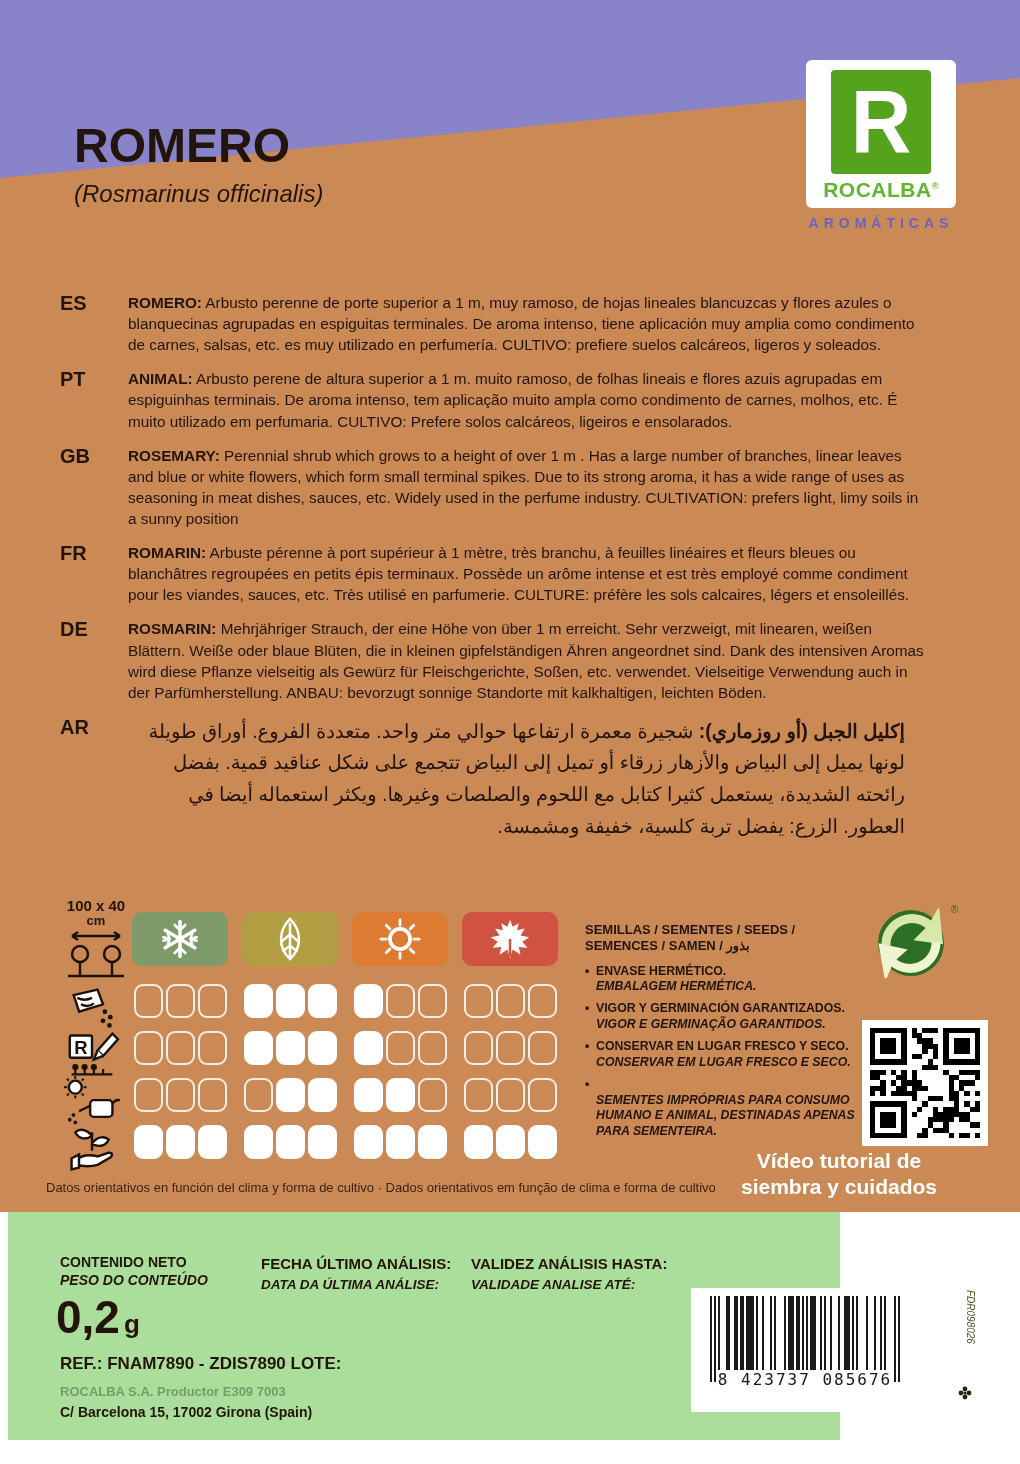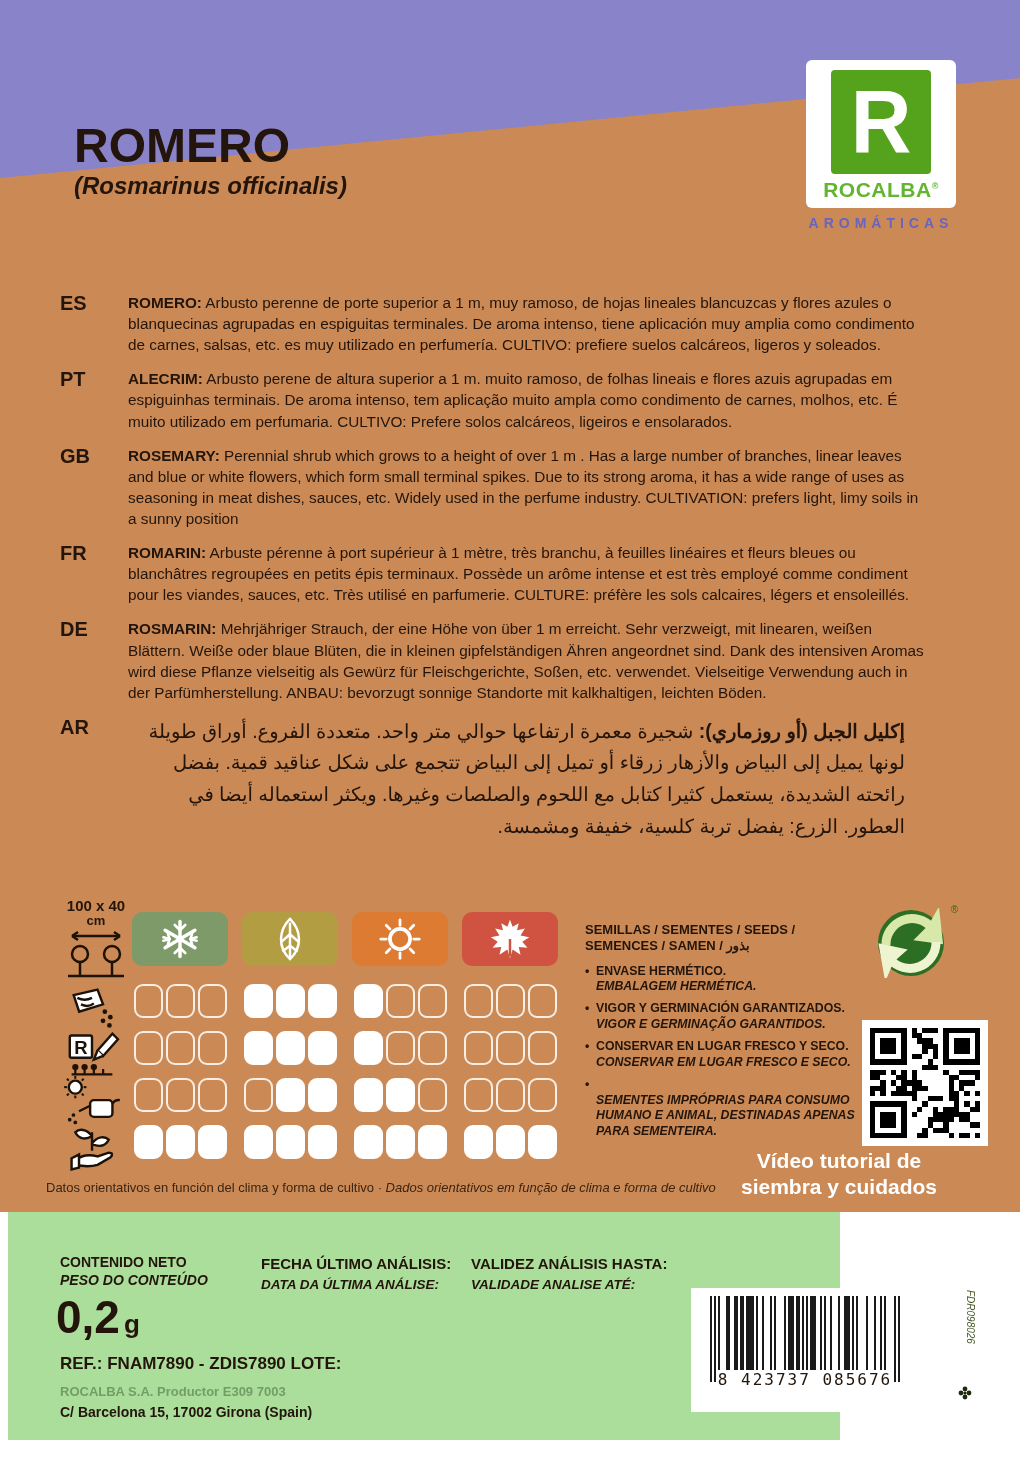--- a/index.html
+++ b/index.html
@@ -12,21 +12,21 @@
   .brand{position:absolute;left:806px;top:60px;width:150px;text-align:center;}
   .logo-box{background:#ffffff;border-radius:6px;padding:10px 8px 6px 8px;width:134px;margin:0 auto;}
   .logo-green{background:#55a31c;border-radius:4px;width:100px;height:104px;margin:0 auto;
         display:flex;align-items:center;justify-content:center;}
   .logo-green span{color:#ffffff;font-size:84px;font-weight:bold;line-height:1;transform:scaleY(1.05);}
   .logo-wordmark{color:#63b531;font-weight:bold;font-size:21px;letter-spacing:.5px;margin-top:4px;}
   .logo-wordmark sup{font-size:9px;}
   .brand-category{color:#6a63c0;font-weight:bold;font-size:14px;letter-spacing:5px;margin-top:7px;}
   
   .title{position:absolute;left:74px;top:118px;margin:0;font-size:48px;font-weight:bold;letter-spacing:0;}
-  .subtitle{position:absolute;left:74px;top:172px;margin:0;font-size:24px;font-weight:bold;font-style:italic;}
+  .subtitle{position:absolute;left:74px;top:180px;margin:0;font-size:24px;font-weight:normal;font-style:italic;}
   
   .desc-list{position:absolute;left:0;top:292px;width:1020px;}
   .desc-row{position:relative;margin-bottom:13px;}
   .desc-code{position:absolute;left:60px;top:0;font-weight:bold;font-size:20px;}
   .desc-text{margin:0 90px 0 128px;font-size:15.3px;line-height:1.38;}
   .desc-text b{font-weight:bold;}
   .desc-row.ar .desc-text{direction:rtl;text-align:right;font-size:19.5px;line-height:1.62;margin:0 115px 0 128px;}
   
   .spacing-head{position:absolute;left:58px;top:898px;width:76px;text-align:center;}
   .spacing-text{font-weight:bold;font-size:15px;line-height:1.0;}
@@ -34,21 +34,21 @@
   .season-headers{position:absolute;left:132px;top:912px;display:flex;gap:14px;}
   .season-block{width:96px;height:54px;border-radius:10px;display:flex;align-items:center;justify-content:center;}
   .month-rows{position:absolute;left:132px;top:984px;}
   .month-row{display:flex;gap:14px;margin-bottom:13px;height:34px;}
   .month-group{display:flex;gap:3px;width:96px;justify-content:center;}
   .msq{width:29px;height:34px;border-radius:9px;border:2px solid rgba(255,255,255,.85);box-sizing:border-box;}
   .msq.filled{background:#ffffff;border-color:#ffffff;}
   .row-icons{position:absolute;left:56px;top:984px;width:72px;}
   .row-icon{height:47px;display:flex;align-items:center;justify-content:center;}
   .caption{position:absolute;left:46px;top:1180px;width:940px;font-size:13px;color:#3a2413;}
-  .caption .pt{font-style:italic;text-align:right;}
+  .caption .pt{text-align:right;}
   
   .seeds-info{position:absolute;left:585px;top:922px;width:278px;}
   .seeds-header{font-weight:bold;font-size:13px;line-height:1.25;margin-bottom:9px;}
   .seeds-bullets{margin:0;padding:0;list-style:none;}
   .seeds-bullets li{position:relative;padding-left:11px;font-size:12.3px;line-height:1.26;margin-bottom:7px;font-weight:bold;}
   .seeds-bullets li:before{content:"•";position:absolute;left:0;top:0;}
   .seeds-bullets .pt{font-style:italic;}
   .greendot{position:absolute;left:876px;top:908px;}
   .greendot .reg{position:absolute;right:-12px;top:-4px;font-size:10px;color:#2e6b22;}
   .qr-box{position:absolute;left:862px;top:1020px;width:126px;height:126px;background:#ffffff;
@@ -96,21 +96,21 @@
     <h1 class="title">ROMERO</h1>
     <h2 class="subtitle">(Rosmarinus officinalis)</h2>
 
     <div class="desc-list" id="desc-list">
         <div class="desc-row">
           <span class="desc-code">ES</span>
           <p class="desc-text"><b>ROMERO:</b><span> Arbusto perenne de porte superior a 1 m, muy ramoso, de hojas lineales blancuzcas y flores azules o blanquecinas agrupadas en espiguitas terminales. De aroma intenso, tiene aplicación muy amplia como condimento de carnes, salsas, etc. es muy utilizado en perfumería. CULTIVO: prefiere suelos calcáreos, ligeros y soleados.</span></p>
         </div>
         <div class="desc-row">
           <span class="desc-code">PT</span>
-          <p class="desc-text"><b>ALECRIM:</b><span> Arbusto perene de altura superior a 1 m. muito ramoso, de folhas lineais e flores azuis agrupadas em espiguinhas terminais. De aroma intenso, tem aplicação muito ampla como condimento de carnes, molhos, etc. É muito utilizado em perfumaria. CULTIVO: Prefere solos calcáreos, ligeiros e ensolarados.</span></p>
+          <p class="desc-text"><b>ANIMAL:</b><span> Arbusto perene de altura superior a 1 m. muito ramoso, de folhas lineais e flores azuis agrupadas em espiguinhas terminais. De aroma intenso, tem aplicação muito ampla como condimento de carnes, molhos, etc. É muito utilizado em perfumaria. CULTIVO: Prefere solos calcáreos, ligeiros e ensolarados.</span></p>
         </div>
         <div class="desc-row">
           <span class="desc-code">GB</span>
           <p class="desc-text"><b>ROSEMARY:</b><span> Perennial shrub which grows to a height of over 1 m . Has a large number of branches, linear leaves and blue or white flowers, which form small terminal spikes. Due to its strong aroma, it has a wide range of uses as seasoning in meat dishes, sauces, etc. Widely used in the perfume industry. CULTIVATION: prefers light, limy soils in a sunny position</span></p>
         </div>
         <div class="desc-row">
           <span class="desc-code">FR</span>
           <p class="desc-text"><b>ROMARIN:</b><span> Arbuste pérenne à port supérieur à 1 mètre, très branchu, à feuilles linéaires et fleurs bleues ou blanchâtres regroupées en petits épis terminaux. Possède un arôme intense et est très employé comme condiment pour les viandes, sauces, etc. Très utilisé en parfumerie. CULTURE: préfère les sols calcaires, légers et ensoleillés.</span></p>
         </div>
         <div class="desc-row">

